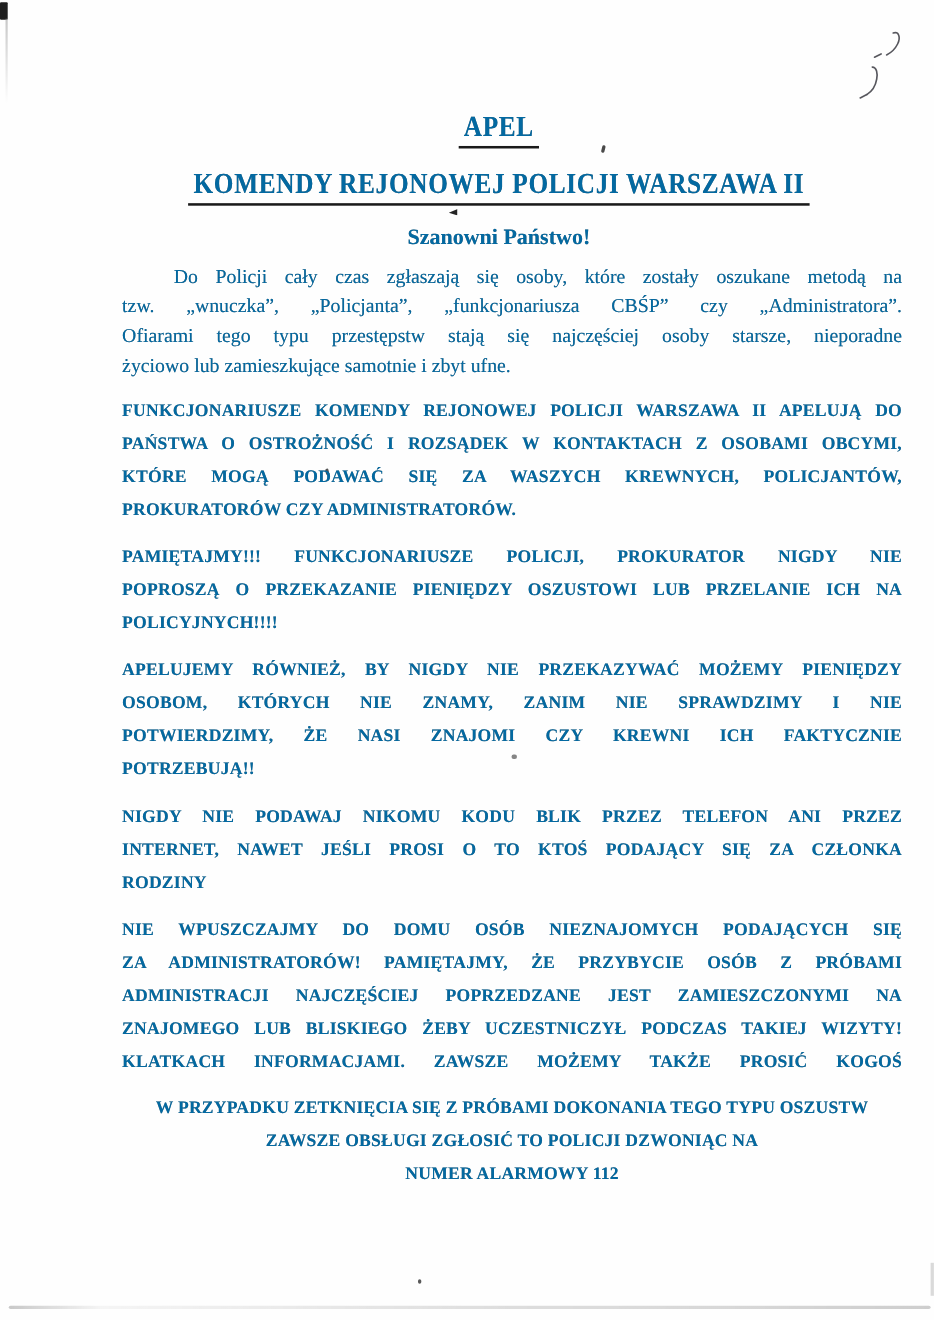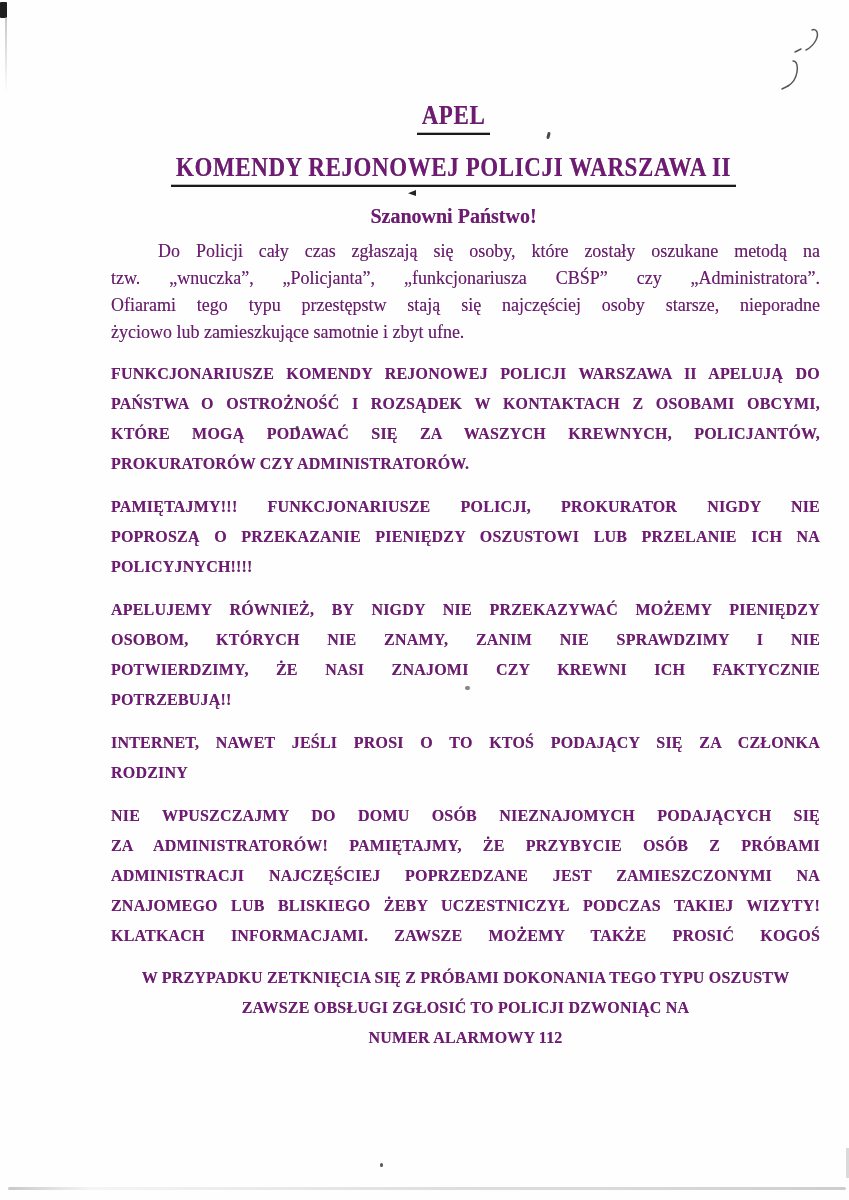--- a/index.html
+++ b/index.html
@@ -2,21 +2,21 @@
 <html lang="pl"><head>
 <meta charset="utf-8">
 <style>
   html,body{margin:0;padding:0;background:#ffffff;}
   .page{
     position:relative;
     width:849px;height:1200px;
     background:#fefefe;
     overflow:hidden;
     font-family:"Liberation Serif", serif;
-    color:#701a75;
+    color:#0369a1;
   }
   .content{
     position:absolute;
     left:111px; top:0;
     width:709px;
   }
   .header-block{ text-align:center; margin-right:24px; }
   .h1-wrap{ margin-top:104px; line-height:28px; }
   .h2-wrap{ margin-top:21px; line-height:28px; }
   .h-text{
@@ -155,20 +155,21 @@
       </div>
 
     <div class="bold-para para">
         <div class="jline">APELUJEMY RÓWNIEŻ, BY NIGDY NIE PRZEKAZYWAĆ MOŻEMY PIENIĘDZY</div>
         <div class="jline">OSOBOM, KTÓRYCH NIE ZNAMY, ZANIM NIE SPRAWDZIMY I NIE</div>
         <div class="jline">POTWIERDZIMY, ŻE NASI ZNAJOMI CZY KREWNI ICH FAKTYCZNIE</div>
         <div class="jline jline-last">POTRZEBUJĄ!!</div>
       </div>
 
     <div class="bold-para para">
+        <div class="jline">NIGDY NIE PODAWAJ NIKOMU KODU BLIK PRZEZ TELEFON ANI PRZEZ</div>
         <div class="jline">INTERNET, NAWET JEŚLI PROSI O TO KTOŚ PODAJĄCY SIĘ ZA CZŁONKA</div>
         <div class="jline jline-last">RODZINY</div>
       </div>
 
     <div class="bold-para para justify-all">
         <div class="jline">NIE WPUSZCZAJMY DO DOMU OSÓB NIEZNAJOMYCH PODAJĄCYCH SIĘ</div>
         <div class="jline">ZA ADMINISTRATORÓW! PAMIĘTAJMY, ŻE PRZYBYCIE OSÓB Z PRÓBAMI</div>
         <div class="jline">ADMINISTRACJI NAJCZĘŚCIEJ POPRZEDZANE JEST ZAMIESZCZONYMI NA</div>
         <div class="jline jline-last">ZNAJOMEGO LUB BLISKIEGO ŻEBY UCZESTNICZYŁ PODCZAS TAKIEJ WIZYTY!</div>
         <div class="jline">KLATKACH INFORMACJAMI. ZAWSZE MOŻEMY TAKŻE PROSIĆ KOGOŚ</div>

